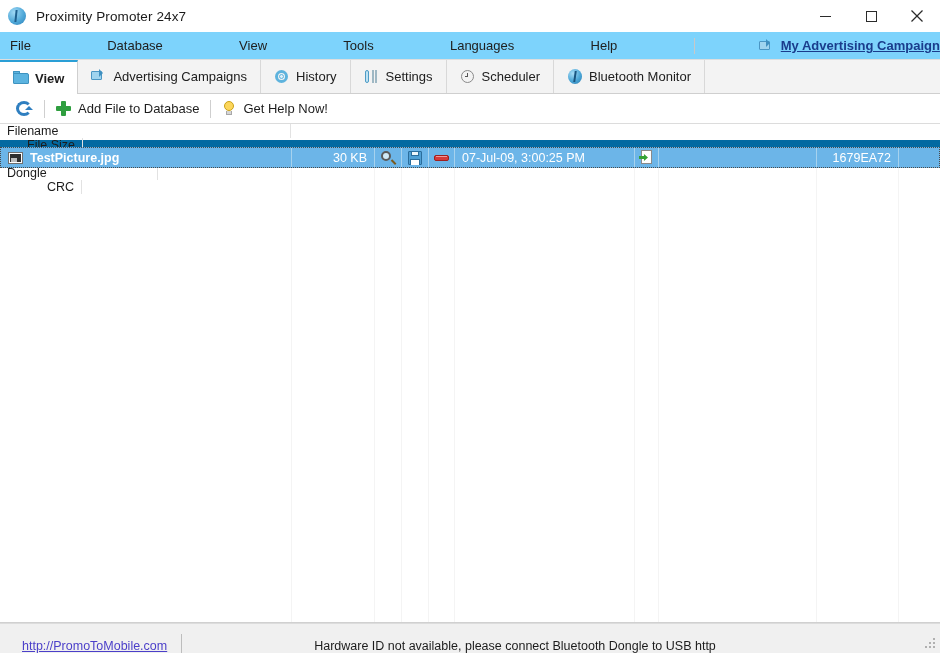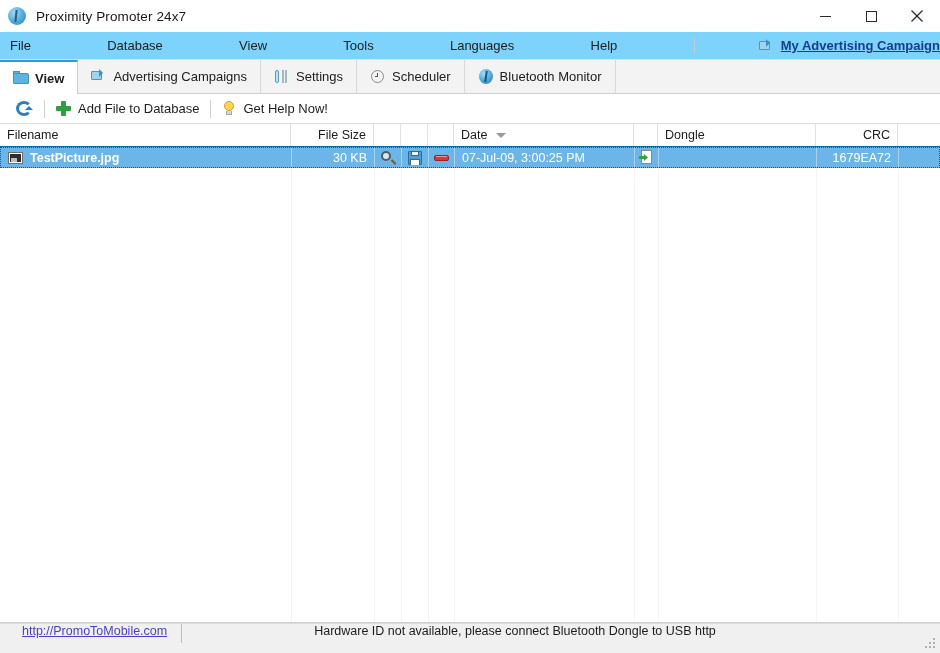--- a/index.html
+++ b/index.html
@@ -172,22 +172,23 @@
   .gridwrap {
     flex: 1 1 auto;
     background: #ffffff;
     position: relative;
     overflow: hidden;
     border-bottom: 1px solid #d0d0d0;
   }
   .grid-header {
     height: 23px; display: flex;
     background: #ffffff;
-    border-bottom: 1px solid #0369a1;
-    position: relative;
+    border-bottom: 7px solid #0369a1;
+    position: relative;
+    flex-direction: column;
   }
   .hcell {
     display: flex; align-items: center;
     font-size: 12.5px; color: #1c1c1c;
     border-right: 1px solid #e2e2e2;
     padding: 0 7px;
     overflow: hidden; white-space: nowrap;
     flex: none;
   }
   .hcell.num { justify-content: flex-end; }
@@ -240,21 +241,21 @@
   .ico-del .d1 { position:absolute; left:0; top:3px; width:15px; height:6px; background:#d43a3a; border:1px solid #9e1f1f; border-radius:2px;}
   .ico-del .d2 { position:absolute; left:2px; top:4px; width:11px; height:1px; background:#f09a9a;}
 
   .ico-page { width:15px; height:15px; position:relative; }
   .ico-page .q1 { position:absolute; left:2px; top:0px; width:11px; height:14px; background:#ffffff; border:1px solid #8a8a8a;}
   .ico-page .q2 { position:absolute; left:0px; top:4px; width:9px; height:7px; background:#36a336; clip-path: polygon(0 28%, 55% 28%, 55% 0, 100% 50%, 55% 100%, 55% 72%, 0 72%); }
 
   
   .statusbar {
     height: 30px; background: #f0f0f0;
-    display: flex; align-items: flex-start;
+    display: flex; align-items: flex-end;
     flex: none; position: relative;
     border-top: 1px solid #dcdcdc;
   }
   .status-link {
     font-size: 12.5px; color: #4b3fc9;
     text-decoration: underline;
     margin-left: 22px; white-space: nowrap;
   }
   .status-sep { width: 1px; height: 19px; background: #bdbdbd; margin-left: 14px; }
   .status-msg {
@@ -319,20 +320,27 @@
           <span class="f1"></span>
         </span>
       <span>View</span>
     </div>
     <div class="tab">
       <span class="ico icon-campaign">
           <span class="body"></span>
           <span class="arrow"></span>
         </span>
       <span>Advertising Campaigns</span>
+    </div>
+    <div class="tab">
+      <span class="ico ico-gear">
+          <span class="g1"></span>
+          <span class="g2"></span>
+        </span>
+      <span>History</span>
     </div>
     <div class="tab">
       <span class="ico ico-settings">
           <span class="s1"></span>
           <span class="s2"></span>
           <span class="s3"></span>
         </span>
       <span>Settings</span>
     </div>
     <div class="tab">

